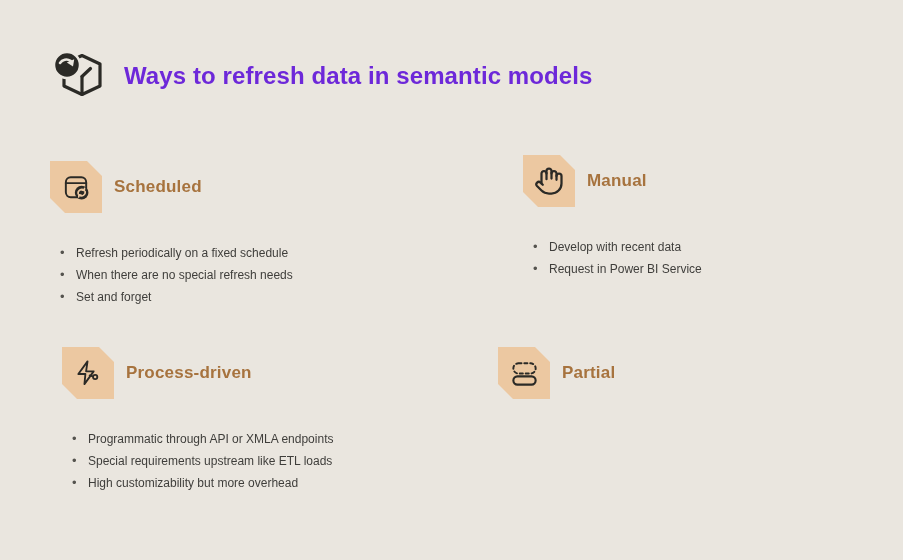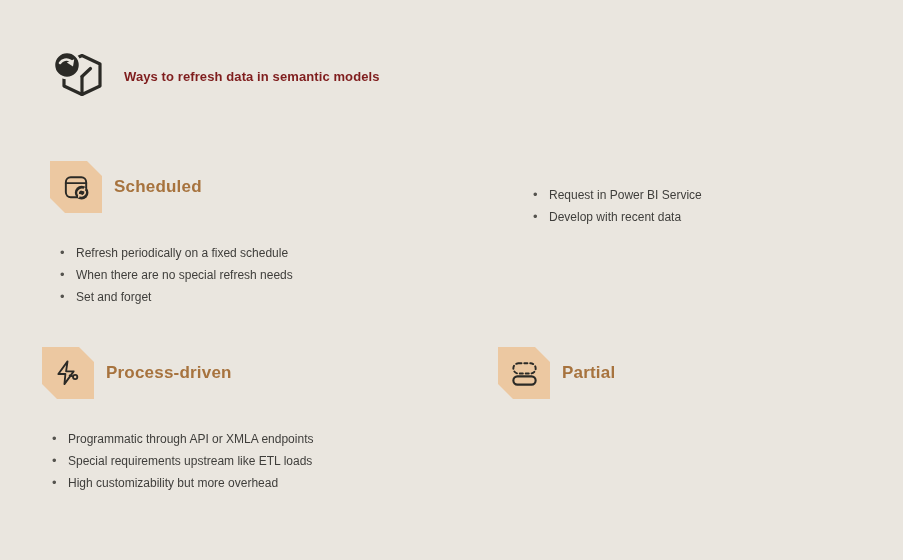--- a/index.html
+++ b/index.html
@@ -1,26 +1,26 @@
 <!DOCTYPE html>
 <html><head>
 <meta charset="utf-8">
 <style>
   html,body{margin:0;padding:0;background:#eae6df;font-family:"Liberation Sans", sans-serif;}
   .canvas{position:relative;width:903px;height:560px;background:#eae6df;overflow:hidden;}
 
   
   .header{position:absolute;left:50px;top:48px;display:flex;align-items:center;gap:18px;}
-  .page-title{font-size:13px;font-weight:700;color:#7f1d1d;letter-spacing:.1px;}
+  .page-title{font-size:24px;font-weight:700;color:#6d28d9;letter-spacing:.1px;}
 
   
   .section{position:absolute;}
   .sec-scheduled{left:50px;top:161px;width:430px;}
   .sec-manual{left:523px;top:155px;width:360px;}
-  .sec-process{left:42px;top:347px;width:445px;}
+  .sec-process{left:62px;top:347px;width:445px;}
   .sec-partial{left:498px;top:347px;width:370px;}
 
   .sec-header{display:flex;align-items:center;gap:12px;}
   .badge{width:52px;height:52px;background:#ecc8a1;display:flex;align-items:center;justify-content:center;
          clip-path:polygon(0 0, calc(100% - 15px) 0, 100% 15px, 100% 100%, 15px 100%, 0 calc(100% - 15px));}
   .sec-label{font-size:17px;font-weight:700;color:#a7733e;letter-spacing:.2px;}
 
   ul.bullets{margin:29px 0 0 0;padding:0;list-style:none;}
   ul.bullets li{position:relative;padding-left:26px;font-size:12px;line-height:22px;color:#3f3e3b;}
   ul.bullets li::before{content:"\2022";position:absolute;left:10px;top:0;color:#55534e;font-size:13px;line-height:22px;}
@@ -70,23 +70,36 @@
       <span class="sec-label">Scheduled</span>
     </div>
     <ul class="bullets">
       <li>Refresh periodically on a fixed schedule</li>
       <li>When there are no special refresh needs</li>
       <li>Set and forget</li>
     </ul>
   </div>
 
   <div class="section sec-manual">
+    <div class="sec-header">
+      <div class="badge">
+        <span>
+          <svg viewBox="0 0 24 24" width="30" height="30" fill="none" stroke="#2b2a26" stroke-width="1.8" stroke-linecap="round" stroke-linejoin="round">
+            <path d="M18 11V6a2 2 0 0 0-2-2a2 2 0 0 0-2 2"></path>
+            <path d="M14 10V4a2 2 0 0 0-2-2a2 2 0 0 0-2 2v2"></path>
+            <path d="M10 10.5V6a2 2 0 0 0-2-2a2 2 0 0 0-2 2v8"></path>
+            <path d="M18 8a2 2 0 1 1 4 0v6a8 8 0 0 1-8 8h-2c-2.8 0-4.5-.86-5.99-2.34l-3.6-3.6a2 2 0 0 1 2.83-2.82L7 15"></path>
+          </svg>
+        </span>
+      </div>
+      <span class="sec-label">Manual</span>
+    </div>
     <ul class="bullets">
+      <li>Develop with recent data</li>
       <li>Request in Power BI Service</li>
-      <li>Develop with recent data</li>
     </ul>
   </div>
 
   <div class="section sec-process">
     <div class="sec-header">
       <div class="badge">
         <span>
           <svg viewBox="0 0 32 32" width="31" height="31" fill="none" stroke="#2b2a26" stroke-width="1.9" stroke-linecap="round" stroke-linejoin="round">
             <path d="M15 3.5 L5.5 16.5 H12.8 L11.8 27 L21.3 13.8 H13.5 Z"></path>
             <path d="M17.2 18 L20.4 19"></path>

